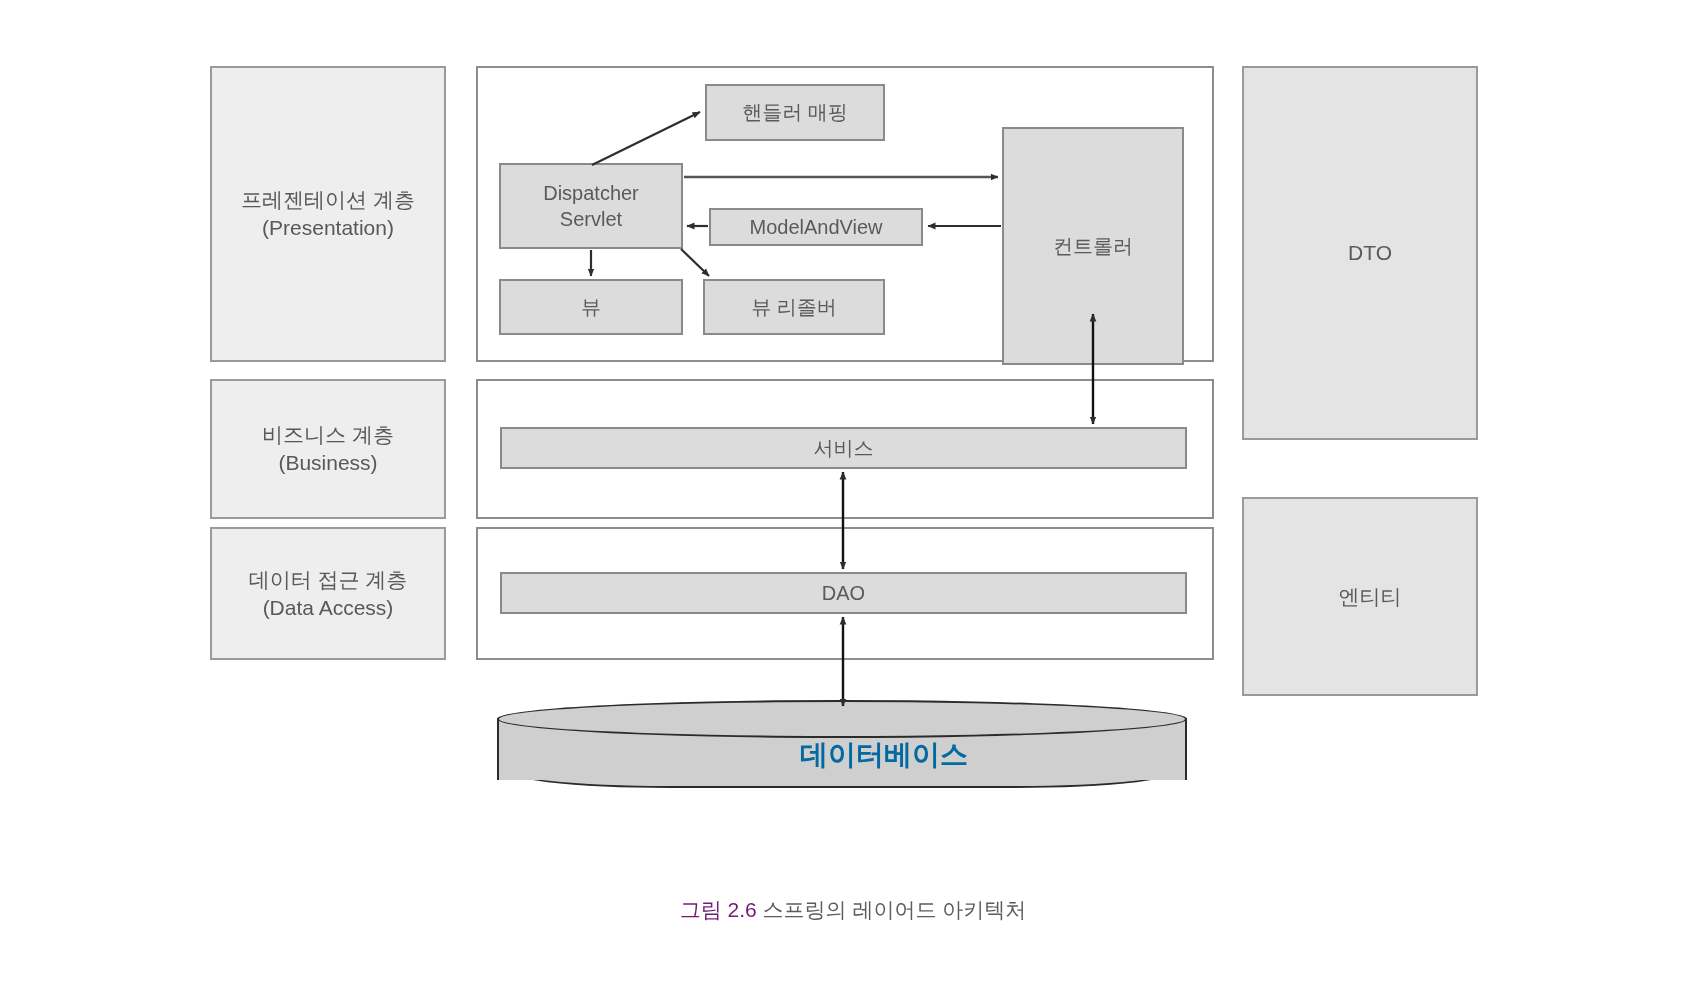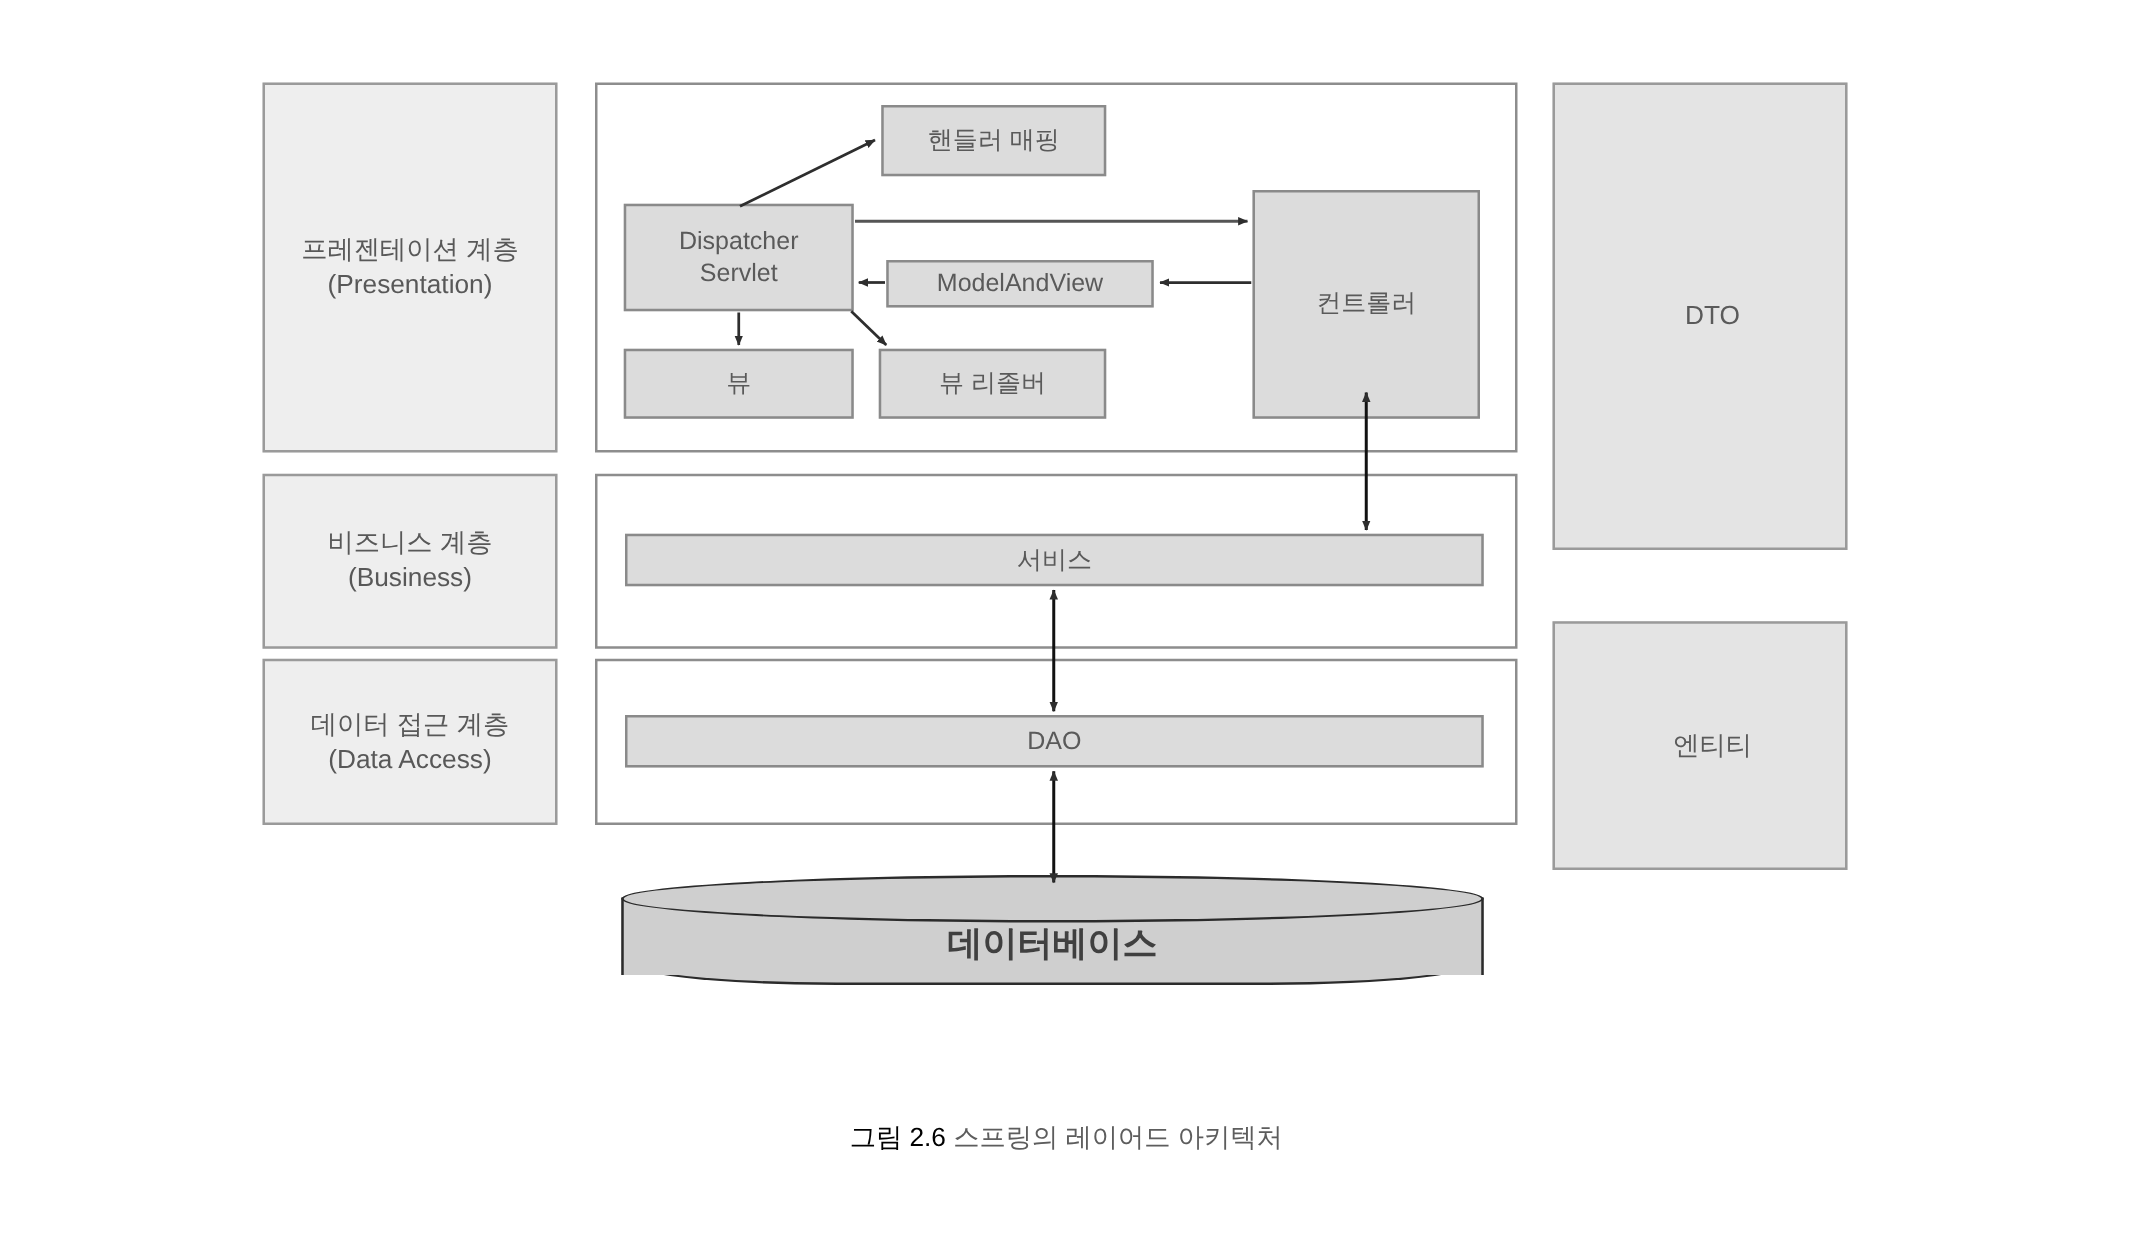--- a/index.html
+++ b/index.html
@@ -111,36 +111,37 @@
     position: absolute;
     left: 0;
     top: 30px;
     width: 100%;
     height: 50px;
     display: flex;
     align-items: center;
     justify-content: center;
     font-size: 28px;
     font-weight: bold;
-    color: #404040;
+    color: #0369a1;
     z-index: 5;
+    padding-left: 42px;
   }
 
   
   #caption {
     position: absolute;
     left: 0;
     top: 896px;
     width: 1706px;
     text-align: center;
     font-size: 21px;
     color: #5d5d5d;
   }
   #caption .fig-num {
-    color: #000000;
+    color: #701a75;
   }
 
   
   #arrow-layer {
     position: absolute;
     left: 0;
     top: 0;
     width: 1706px;
     height: 1000px;
     pointer-events: none;
@@ -166,21 +167,21 @@
 
   <div class="layer-container" style="left:476px; top:527px; width:738px; height:133px;"></div>
 
   <div class="box comp" style="left:705px; top:84px; width:180px; height:57px;">핸들러 매핑</div>
 
   <div class="box comp" style="left:499px; top:163px; width:184px; height:86px;">Dispatcher
 Servlet</div>
 
   <div class="box comp" style="left:709px; top:208px; width:214px; height:38px;">ModelAndView</div>
 
-  <div class="box comp" style="left:1002px; top:127px; width:182px; height:183px;margin-top:25px;">컨트롤러</div>
+  <div class="box comp" style="left:1002px; top:127px; width:182px; height:238px;">컨트롤러</div>
 
   <div class="box comp" style="left:499px; top:279px; width:184px; height:56px;">뷰</div>
 
   <div class="box comp" style="left:703px; top:279px; width:182px; height:56px;">뷰 리졸버</div>
 
   <div class="box comp" style="left:500px; top:427px; width:687px; height:42px;">서비스</div>
 
   <div class="box comp" style="left:500px; top:572px; width:687px; height:42px;">DAO</div>
 
   <div class="box side-box" style="left:1242px; top:66px; width:236px; height:374px;">DTO</div>

